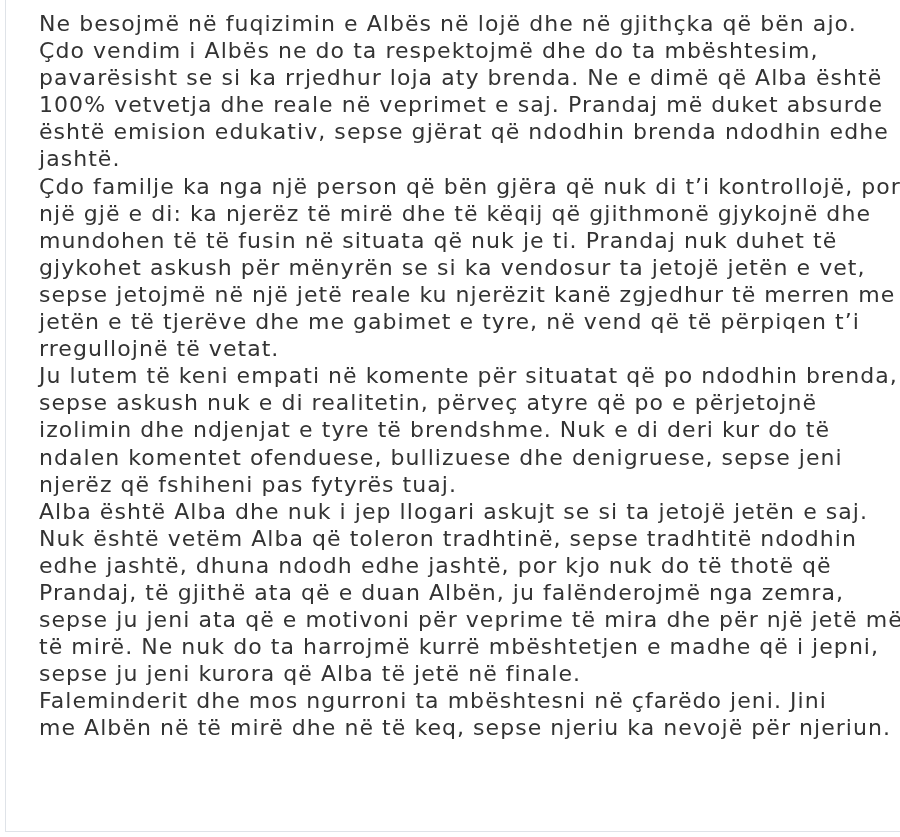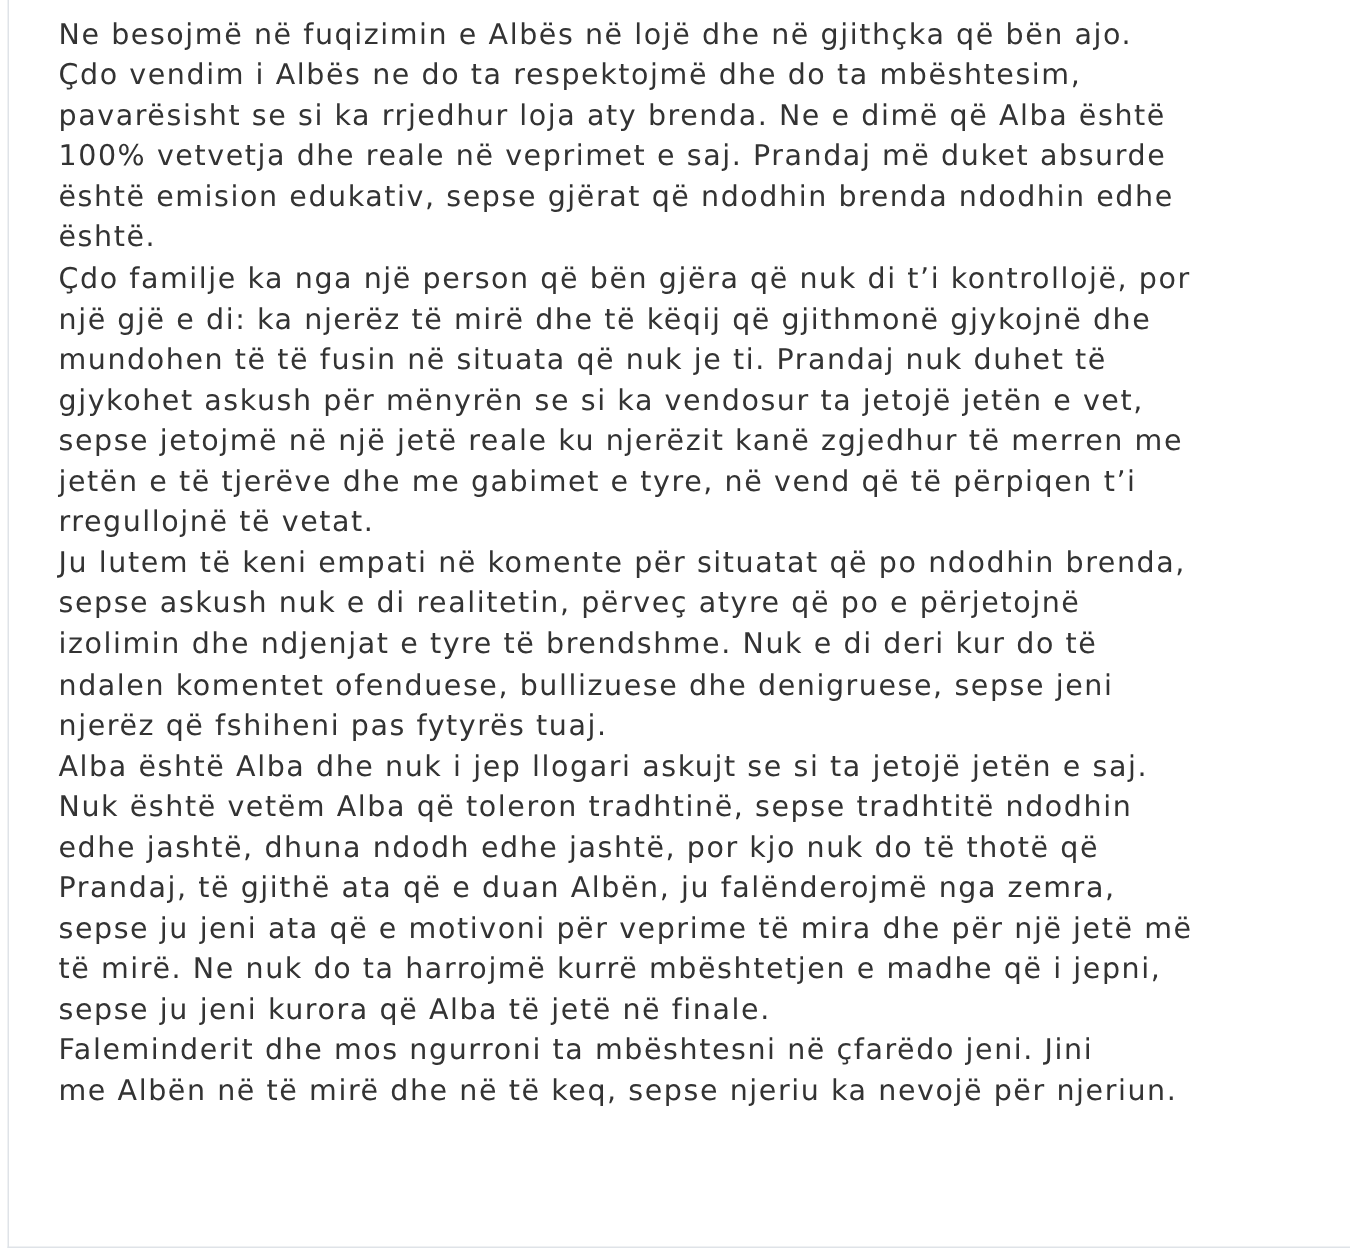--- a/index.html
+++ b/index.html
@@ -23,41 +23,41 @@
       border-bottom: 1px solid #dfe3e8;
       background: #ffffff;
       box-sizing: border-box;
     }
     .text-block {
       position: absolute;
       left: 33px;
       top: 10px;
       width: 860px;
       font-family: "DejaVu Sans", sans-serif;
-      font-size: 19px;
+      font-size: 22px;
       letter-spacing: 1.05px;
       line-height: 27.1px;
       color: #333333;
     }
     .line {
       display: block;
       white-space: nowrap;
     }
   </style>
 </head>
 <body>
 
 <div class="card">
   <div class="text-block">
     <span class="line">Ne besojmë në fuqizimin e Albës në lojë dhe në gjithçka që bën ajo.</span>
     <span class="line">Çdo vendim i Albës ne do ta respektojmë dhe do ta mbështesim,</span>
     <span class="line">pavarësisht se si ka rrjedhur loja aty brenda. Ne e dimë që Alba është</span>
     <span class="line">100% vetvetja dhe reale në veprimet e saj. Prandaj më duket absurde</span>
     <span class="line">është emision edukativ, sepse gjërat që ndodhin brenda ndodhin edhe</span>
-    <span class="line">është.</span>
+    <span class="line">jashtë.</span>
     <span class="line">Çdo familje ka nga një person që bën gjëra që nuk di t’i kontrollojë, por</span>
     <span class="line">një gjë e di: ka njerëz të mirë dhe të këqij që gjithmonë gjykojnë dhe</span>
     <span class="line">mundohen të të fusin në situata që nuk je ti. Prandaj nuk duhet të</span>
     <span class="line">gjykohet askush për mënyrën se si ka vendosur ta jetojë jetën e vet,</span>
     <span class="line">sepse jetojmë në një jetë reale ku njerëzit kanë zgjedhur të merren me</span>
     <span class="line">jetën e të tjerëve dhe me gabimet e tyre, në vend që të përpiqen t’i</span>
     <span class="line">rregullojnë të vetat.</span>
     <span class="line">Ju lutem të keni empati në komente për situatat që po ndodhin brenda,</span>
     <span class="line">sepse askush nuk e di realitetin, përveç atyre që po e përjetojnë</span>
     <span class="line">izolimin dhe ndjenjat e tyre të brendshme. Nuk e di deri kur do të</span>

